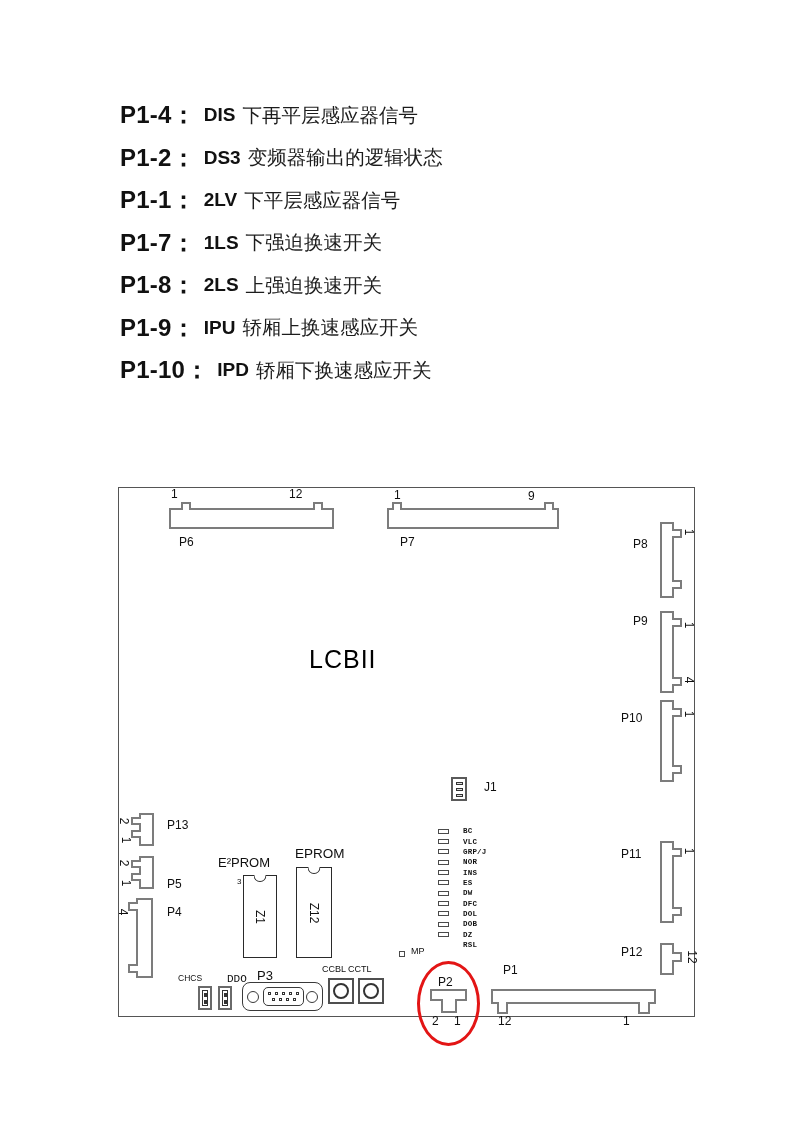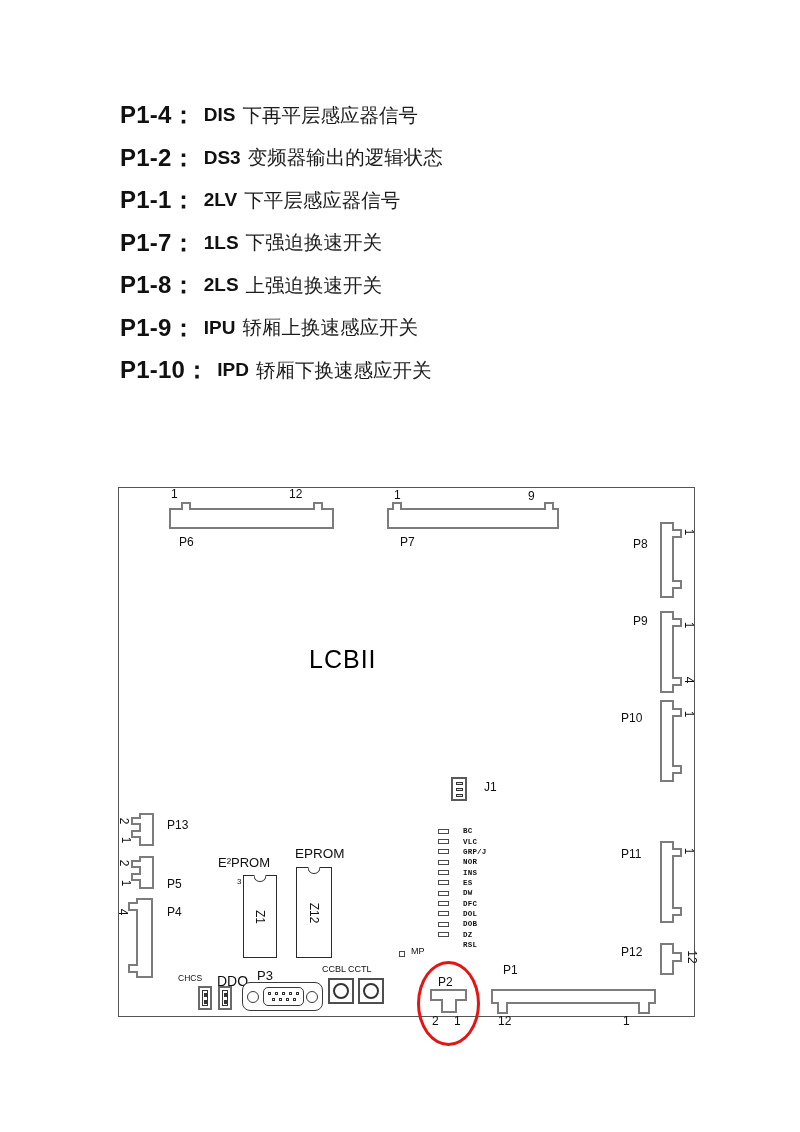--- a/index.html
+++ b/index.html
@@ -269,21 +269,21 @@
     <div class="mp-box" style="left:280px; top:463px;"></div>
     <span class="lbl" style="left:292px; top:459px; font-size:9px;">MP</span>
 
     <span class="lbl" style="left:59px; top:486px; font-size:8.5px;">CHCS</span>
     <div class="sw" style="left:79px; top:498px;">
       <div class="sw-inner">
         <div class="sw-dot" style="top:2px;"></div>
         <div class="sw-dot" style="top:9px;"></div>
       </div>
     </div>
-    <span class="lbl" style="left:98px; top:486px; font-size:14px;">DDO</span>
+    <span class="lbl" style="left:108px; top:486px; font-size:11px;font-family:Liberation Mono, monospace;">DDO</span>
     <div class="sw" style="left:99px; top:498px;">
       <div class="sw-inner">
         <div class="sw-dot" style="top:2px;"></div>
         <div class="sw-dot" style="top:9px;"></div>
       </div>
     </div>
 
     <span class="lbl" style="left:138px; top:481px; font-size:13px;">P3</span>
     <div class="db9">
       <div class="db9-screw" style="left:4px;"></div>

